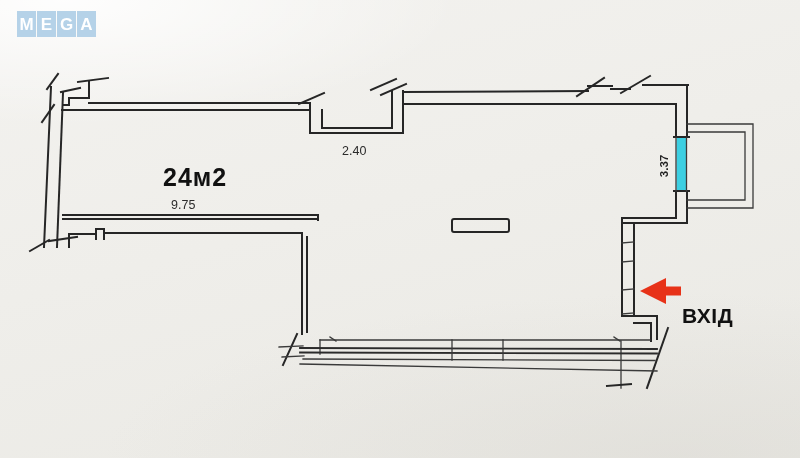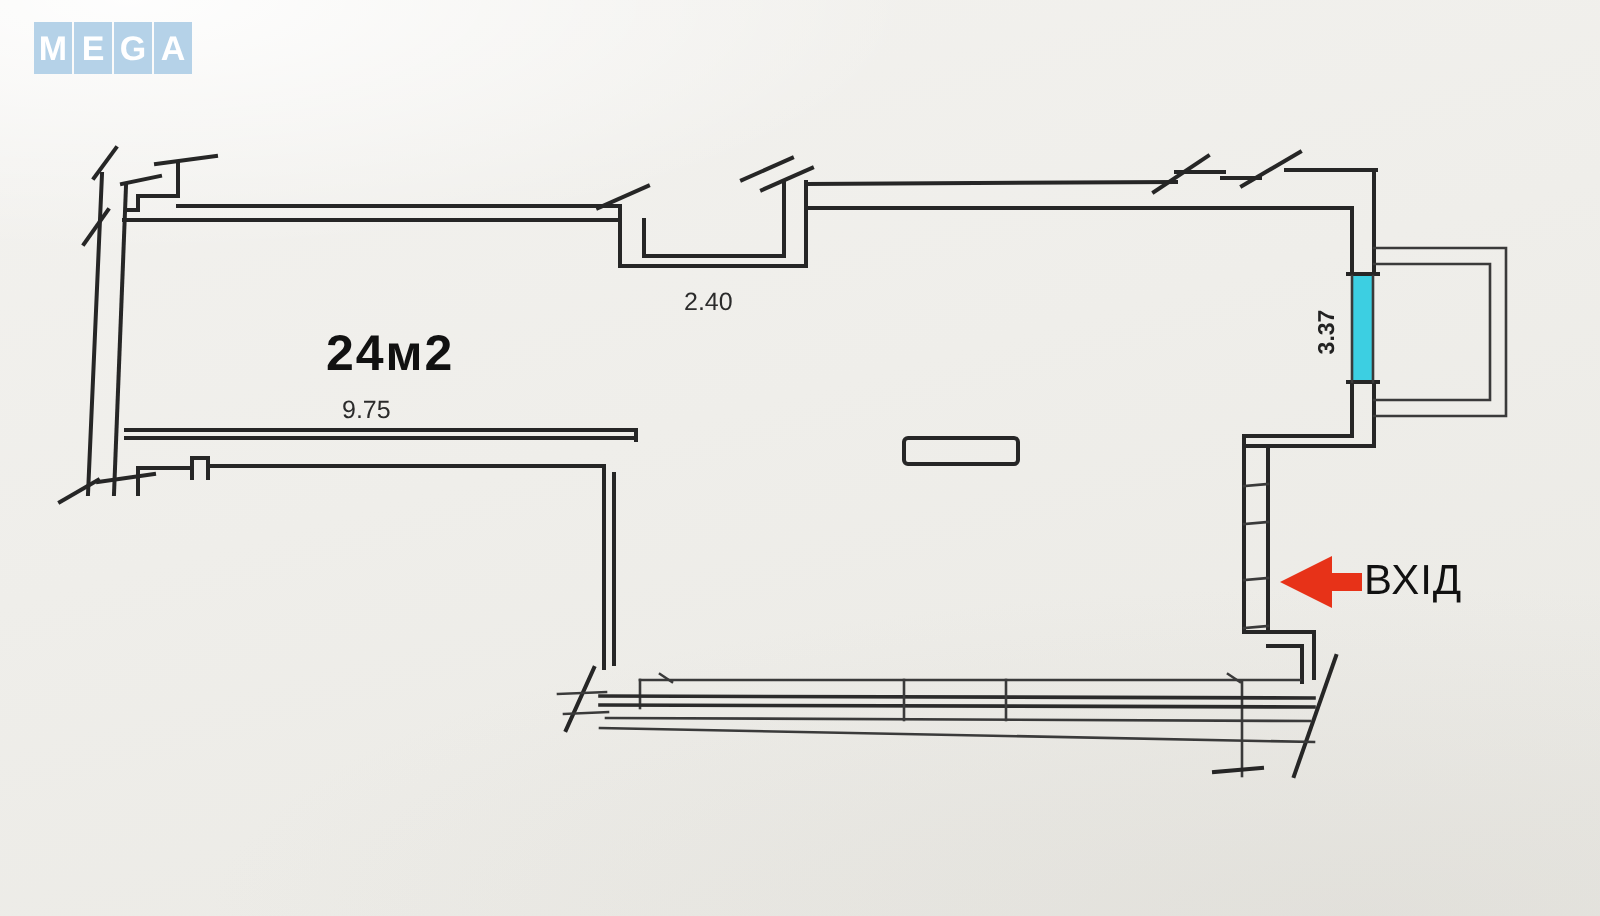--- a/index.html
+++ b/index.html
@@ -22,21 +22,21 @@
   svg .thin{stroke:#3a3a3a;stroke-width:1.3;fill:none;stroke-linecap:square;}
   svg .band{stroke:#2b2b2b;stroke-width:1.8;fill:none;stroke-linecap:square;}
   .lbl{position:absolute;color:#111;white-space:nowrap;}
   .area{font-weight:bold;font-size:25px;letter-spacing:1px;}
   .height{font-weight:bold;font-size:21px;}
   .dim{font-size:12.5px;color:#2b2b2b;}
   .dim-v{
     font-size:11.5px;font-weight:bold;color:#222;
     width:40px;text-align:center;transform:rotate(-90deg);
   }
-  .entry{font-weight:normal;font-size:21px;letter-spacing:.5px;}
+  .entry{font-weight:bold;font-size:21px;letter-spacing:.5px;margin-top:25px;}
 </style>
 </head>
 <body>
 
 <div class="stage">
 
   <div class="logo">
     <div class="tile">M</div>
     <div class="tile">E</div>
     <div class="tile">G</div>

